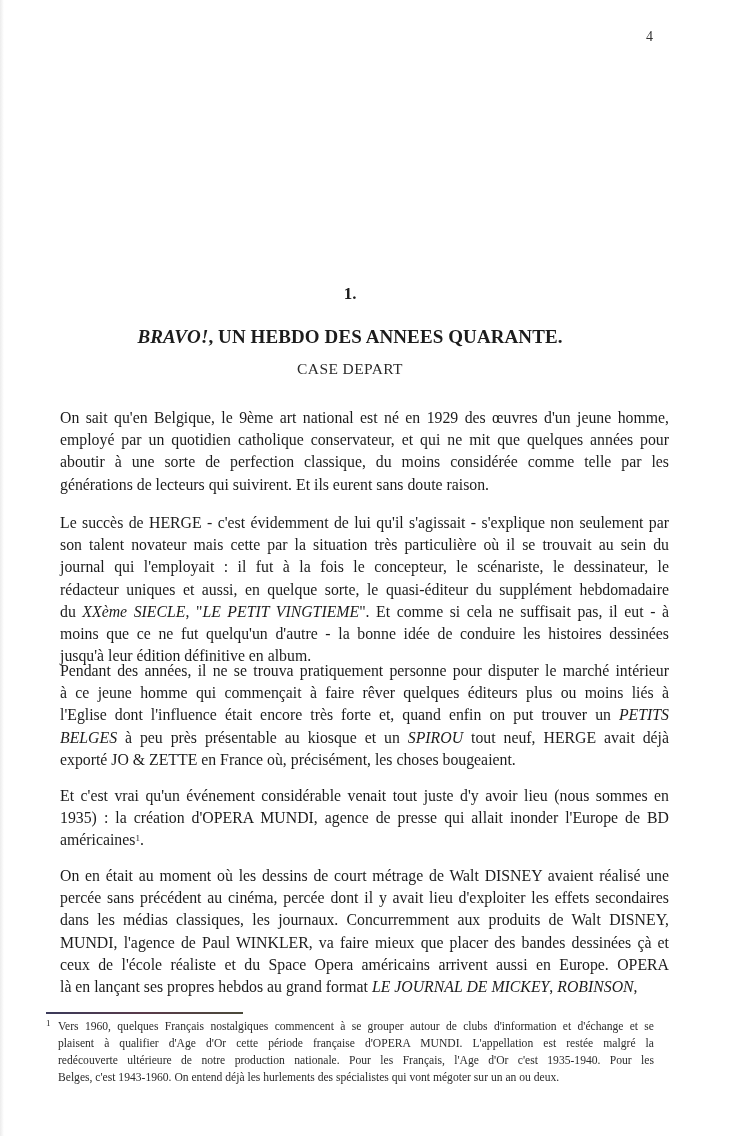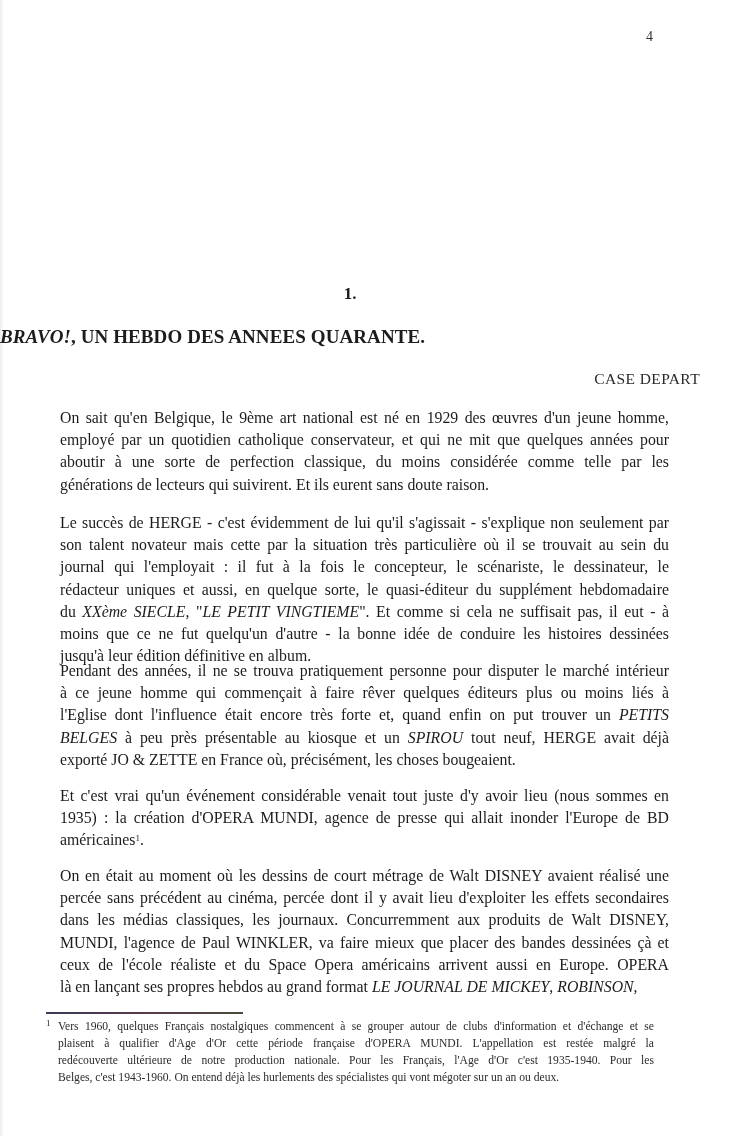--- a/index.html
+++ b/index.html
@@ -15,26 +15,26 @@
   }
   .page-number {
     position: absolute; left: 646px; top: 29px;
     font-size: 14px; color: #333;
   }
   .chapter-number {
     position: absolute; left: 0; width: 700px; top: 284px; text-align: center;
     font-weight: bold; font-size: 17px;
   }
   .chapter-title {
-    position: absolute; left: 0; width: 700px; top: 326px; text-align: left;
+    position: absolute; left: 0; width: 700px; top: 326px; text-align: center;
     font-weight: bold; font-size: 19px; letter-spacing: 0.1px;
   }
   .chapter-title i { font-weight: bold; }
   .section-title {
-    position: absolute; left: 0; width: 700px; top: 370px; text-align: right;
+    position: absolute; left: 0; width: 700px; top: 360px; text-align: center;
     font-size: 15.5px; letter-spacing: 0.4px; color: #2a2a2a;
   }
   .para {
     position: absolute; left: 60px; width: 609px;
     font-size: 15.8px; line-height: 22.2px;
     text-align: justify; text-align-last: left;
   }
   .para .line { display: block; text-align: justify; text-align-last: justify; white-space: nowrap; }
   .para .line.last { text-align-last: left; }
   .p1 { top: 407px; }

